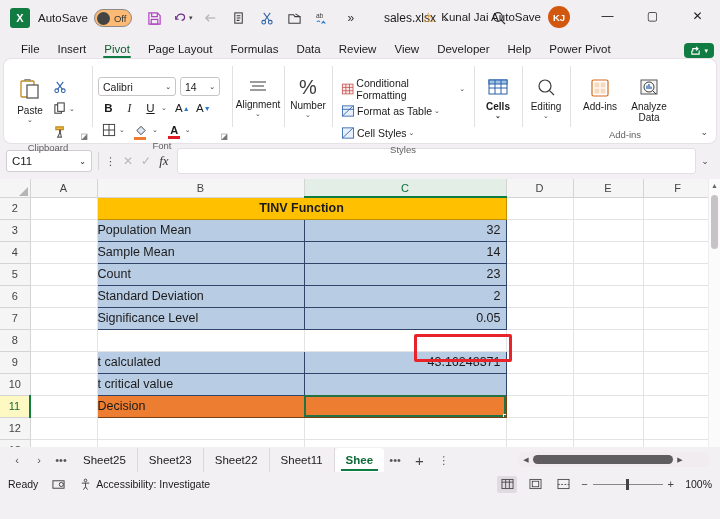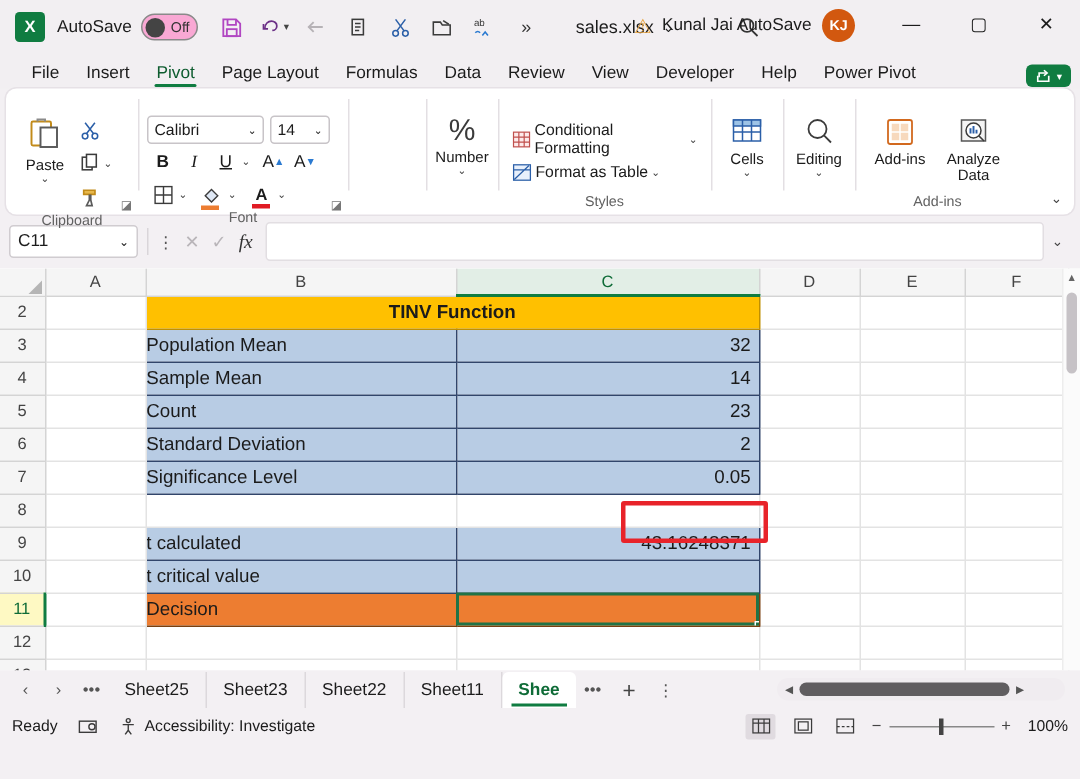--- a/index.html
+++ b/index.html
@@ -18,21 +18,21 @@
     background:#f2eff2; padding:0 0 0 6px; position:relative;
   }
   .tb-excel-logo {
     width:20px; height:20px; border-radius:3px; background:#107c41;
     color:#fff; font-size:11px; font-weight:bold; display:flex;
     align-items:center; justify-content:center; margin:0 8px 0 4px;
     font-family:"Liberation Sans", sans-serif;
   }
   .tb-autosave-label { font-size:11.5px; color:#1b1b1b; margin-right:6px; }
   .toggle {
-    width:38px; height:18px; border-radius:10px; background:#f9a8d4;
+    width:38px; height:18px; border-radius:10px; background:#fdba74;
     border:1px solid #8a8a8a; display:flex; align-items:center;
     padding:0 2px; position:relative;
   }
   .toggle .knob { width:13px; height:13px; border-radius:50%; background:#444; }
   .toggle .t-label { font-size:9.5px; color:#333; margin-left:4px; }
   .qat { display:flex; align-items:center; gap:2px; margin-left:10px; }
   .qat-btn {
     width:26px; height:26px; display:flex; align-items:center;
     justify-content:center; border-radius:3px;
   }
@@ -472,20 +472,29 @@
             <div style="position:absolute;bottom:1px;left:4px;width:12px;height:3px;background:#e01b24;"></div>
           </div>
           <span class="chevmini">⌄</span>
         </div>
       </div>
       <div class="rgroup-label">Font</div>
       <div class="dialog-launcher">◪</div>
     </div>
 
     <div class="rgroup" style="width:52px;">
+      <div class="rgroup-body" style="justify-content:center;">
+        <div class="big-btn" style="width:50px;">
+          <svg width="22" height="20" viewBox="0 0 22 20" fill="none" stroke="#3b3b3b" stroke-width="1.2">
+            <path d="M3 5h16M5 9h12M3 13h16"></path>
+          </svg>
+          <div class="lbl">Alignment</div>
+          <div class="chev">⌄</div>
+        </div>
+      </div>
       <div class="rgroup-label">&nbsp;</div>
     </div>
 
     <div class="rgroup" style="width:48px;">
       <div class="rgroup-body" style="justify-content:center;">
         <div class="big-btn" style="width:46px;">
           <div style="font-size:20px;color:#3b3b3b;line-height:21px;">%</div>
           <div class="lbl">Number</div>
           <div class="chev">⌄</div>
         </div>
@@ -504,25 +513,33 @@
           <span class="chevmini">⌄</span>
         </div>
         <div class="small-btn">
           <svg width="14" height="14" viewBox="0 0 15 15" fill="none" stroke="#2b5fa8" stroke-width="0.9">
             <rect x="1.5" y="2" width="12" height="11" fill="#e8f0fb"></rect>
             <path d="M1.5 5.7h12M2 12.5L12.5 2.5"></path>
           </svg>
           <span class="lbl">Format as Table</span>
           <span class="chevmini">⌄</span>
         </div>
+        <div class="small-btn">
+          <svg width="14" height="14" viewBox="0 0 15 15" fill="none" stroke="#2b5fa8" stroke-width="0.9">
+            <rect x="1.5" y="2" width="12" height="11" fill="#e8f0fb"></rect>
+            <path d="M2 12.5L12.5 2.5"></path>
+          </svg>
+          <span class="lbl">Cell Styles</span>
+          <span class="chevmini">⌄</span>
+        </div>
       </div>
       <div class="rgroup-label">Styles</div>
     </div>
 
-    <div class="rgroup" style="width:48px;">
+    <div class="rgroup" style="width:48px;font-weight:bold;">
       <div class="rgroup-body" style="justify-content:center;">
         <div class="big-btn" style="width:46px;">
           <svg width="24" height="22" viewBox="0 0 24 22" fill="none" stroke="#2b5fa8" stroke-width="1">
             <rect x="3" y="3" width="18" height="14" fill="#fff"></rect>
             <rect x="3" y="3" width="18" height="4" fill="#9dc3e6"></rect>
             <path d="M3 11h18M9 3v14M15 3v14"></path>
           </svg>
           <div class="lbl">Cells</div>
           <div class="chev">⌄</div>
         </div>

